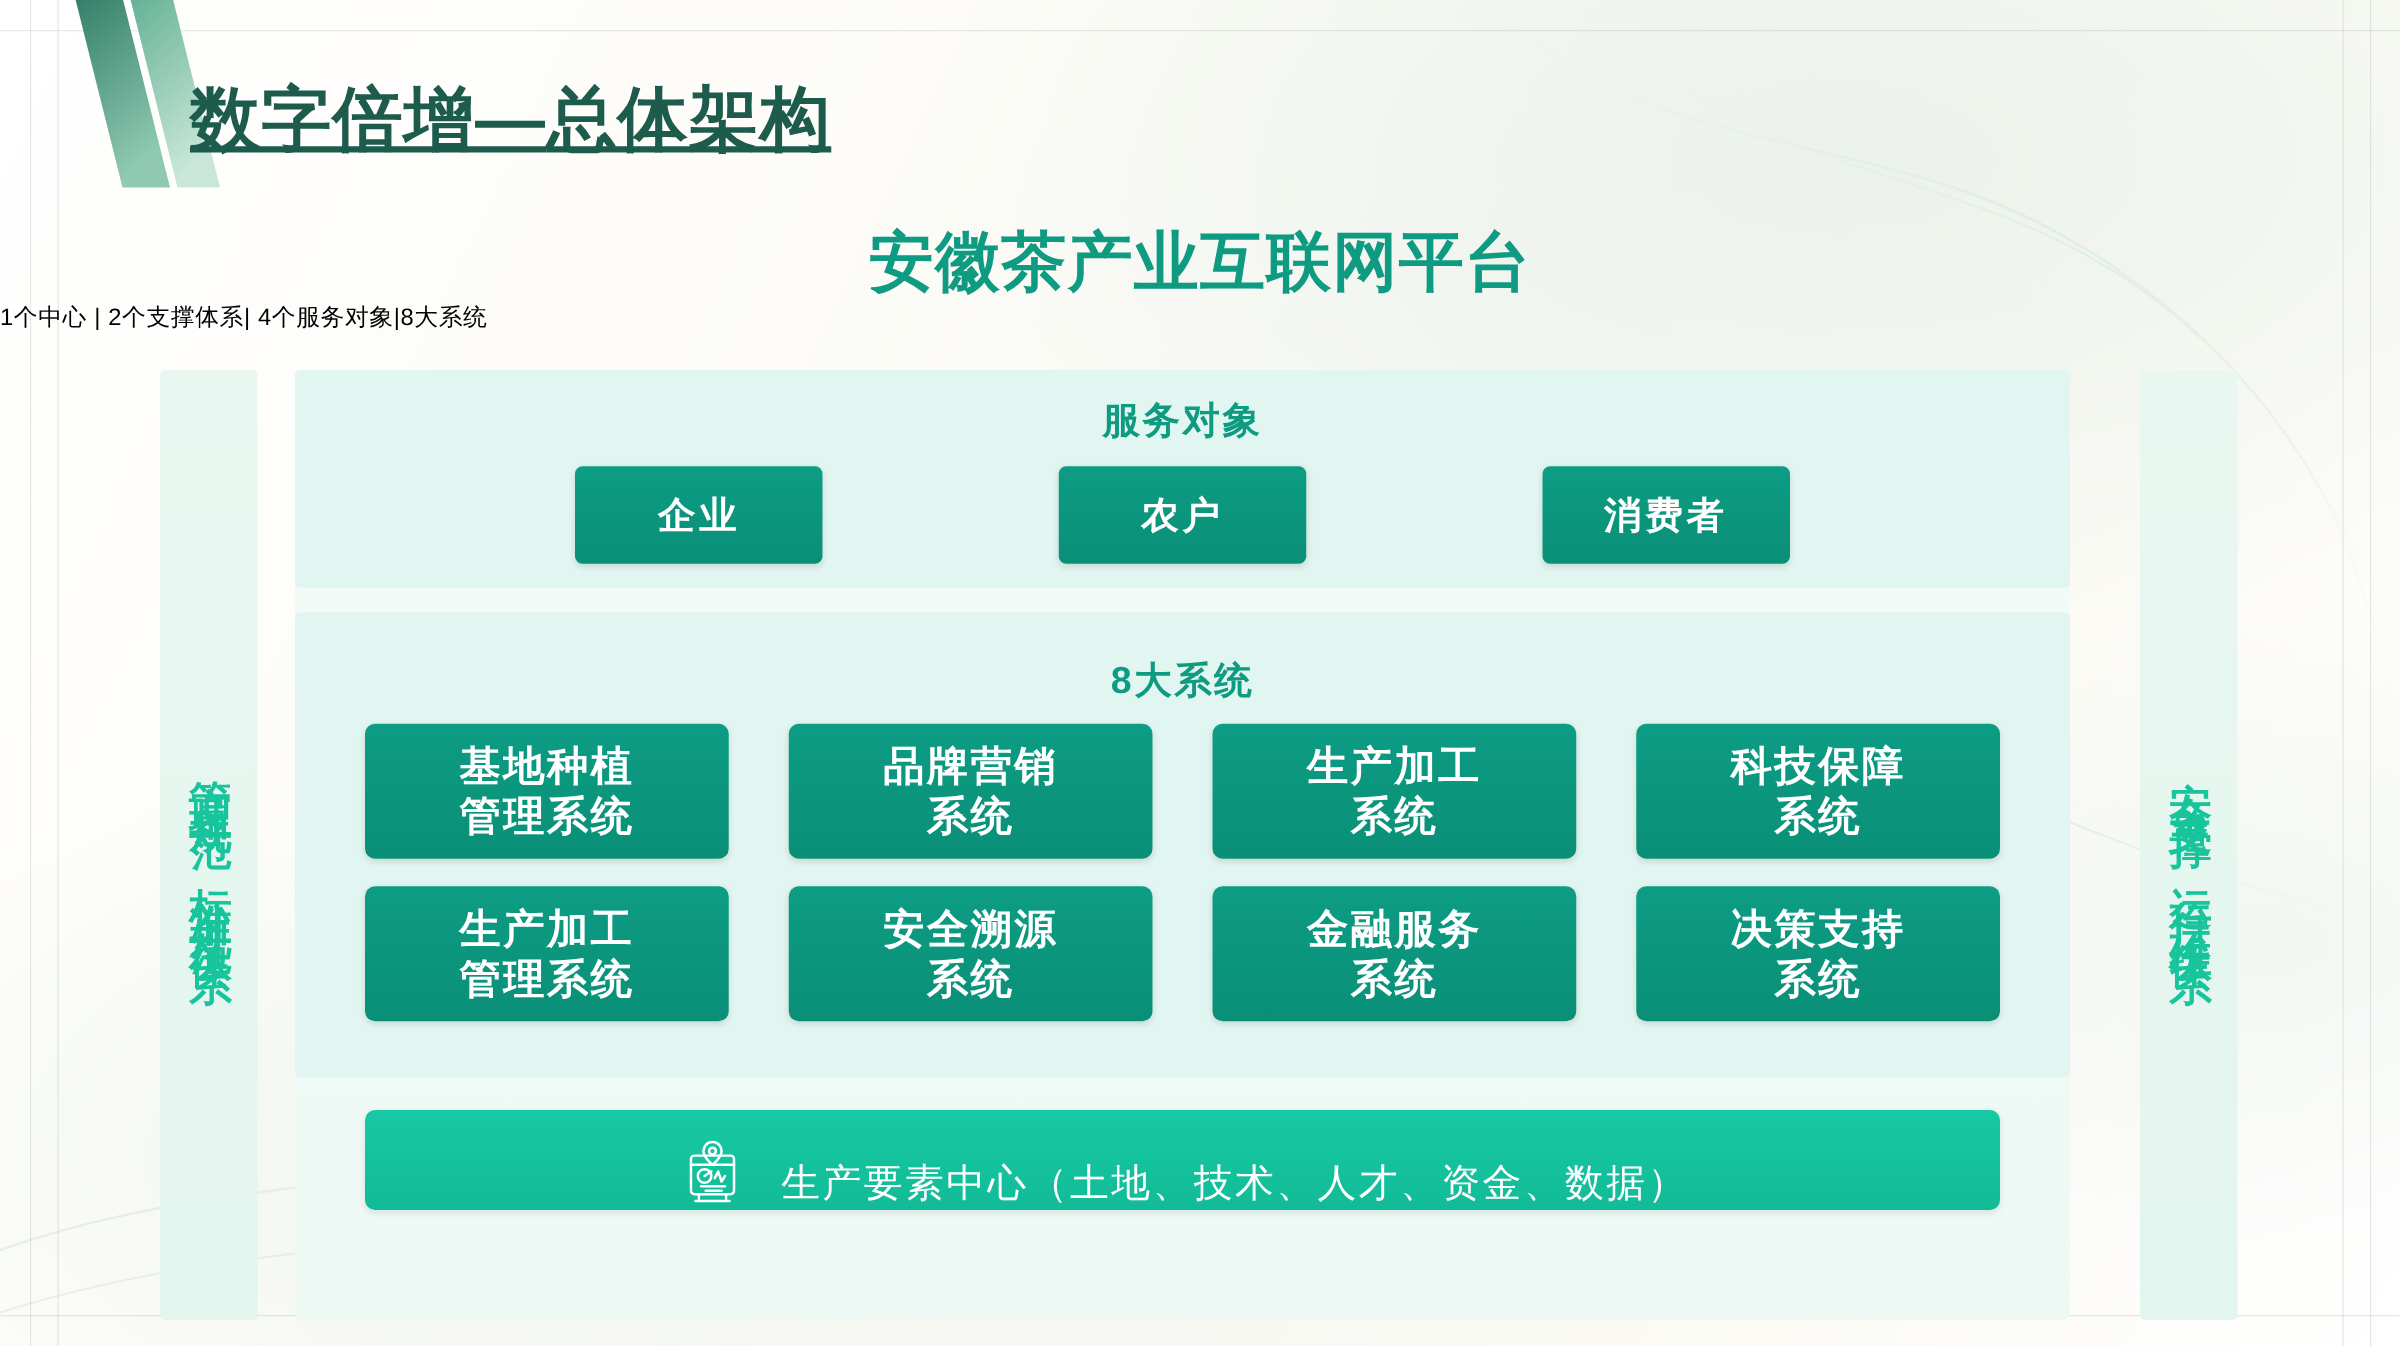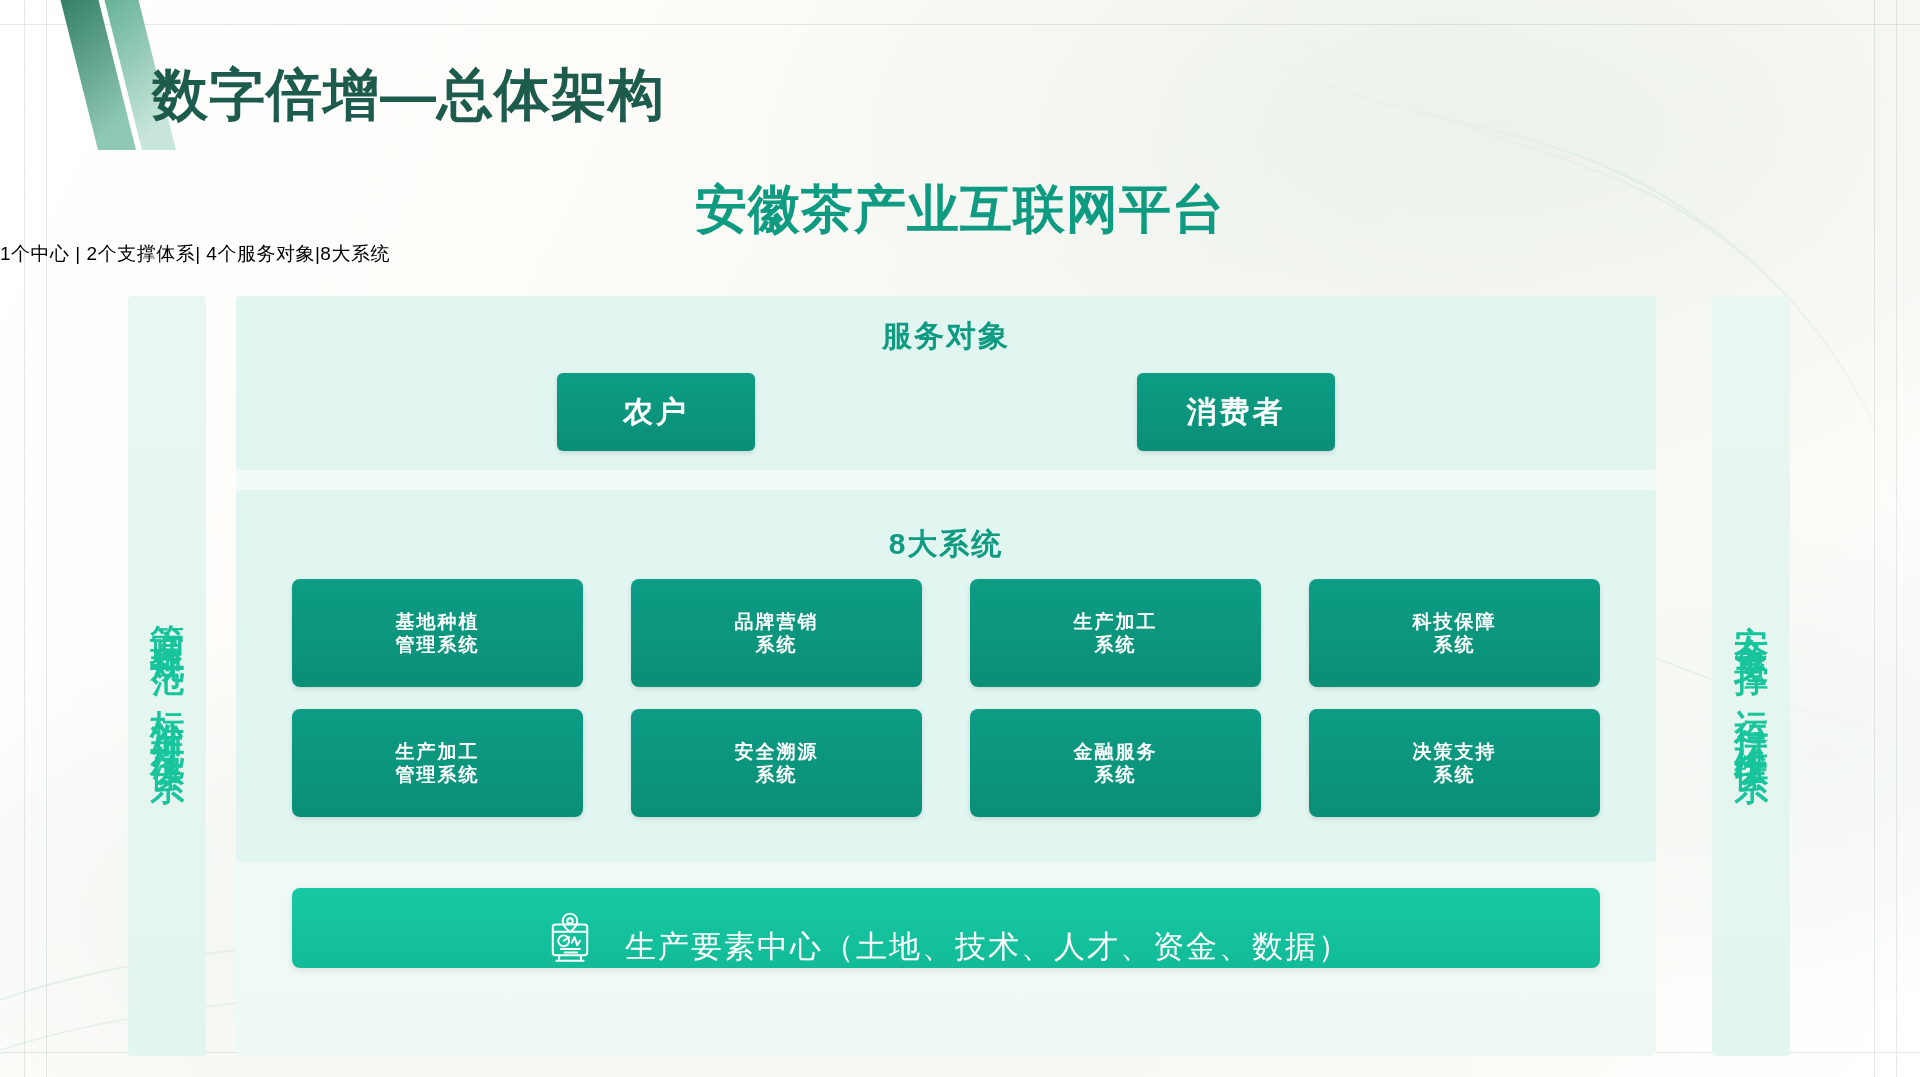--- a/index.html
+++ b/index.html
@@ -32,20 +32,21 @@
   .frame-h{
     position:absolute;left:0;right:0;height:1px;background:rgba(170,185,175,.30);
   }
   
   .slash-wrap{position:absolute;left:40px;top:-10px;width:160px;height:190px;}
   
   .title{
     position:absolute;left:152px;top:58px;
     font-size:56px;font-weight:bold;color:#1d5c4d;letter-spacing:1px;
     white-space:nowrap;
+    text-decoration:underline;
   }
   .title .dash{color:#1d5c4d;}
   .platform-name{
     position:absolute;left:0;right:0;top:175px;text-align:center;
     font-size:52px;font-weight:bold;color:#0f9b82;letter-spacing:1px;
   }
   .platform-sub{
     position:absolute;left:0;right:0;top:241px;text-align:left;
     font-size:19px;color:#000000;letter-spacing:.5px;
   }
@@ -94,21 +95,21 @@
   }
   .card-service{width:198px;height:78px;font-size:30px;letter-spacing:3px;}
   
   .panel-systems{top:194px;height:372px;padding-top:34px;}
   .sys-grid{
     display:grid;grid-template-columns:repeat(4,1fr);
     row-gap:22px;column-gap:48px;
     padding:14px 56px 0 56px;
   }
   .card-sys{
-    height:108px;font-size:19px;line-height:1.22;letter-spacing:2px;
+    height:108px;font-size:33px;line-height:1.22;letter-spacing:2px;
     border-radius:8px;
   }
   .card-sys span{display:block;}
   
   .center-bar{
     position:absolute;left:56px;top:592px;width:1308px;height:80px;
     background:linear-gradient(180deg,#17c9a4 0%,#12bb98 100%);
     border-radius:8px;
     display:flex;align-items:flex-end;justify-content:center;gap:26px;
     color:#fff;box-shadow:0 2px 6px rgba(0,0,0,.10);
@@ -177,20 +178,23 @@
 
 <div class="side-band right">
   <div class="side-text">安全支撑&amp;运行运维体系</div>
 </div>
 
 <div class="stage">
 
   <div class="panel panel-service">
     <div class="panel-title">服务对象</div>
     <div class="service-row">
+      <div class="card card-service">
+        <span>企业</span>
+      </div>
       <div class="card card-service">
         <span>农户</span>
       </div>
       <div class="card card-service">
         <span>消费者</span>
       </div>
     </div>
   </div>
 
   <div class="panel panel-systems">

